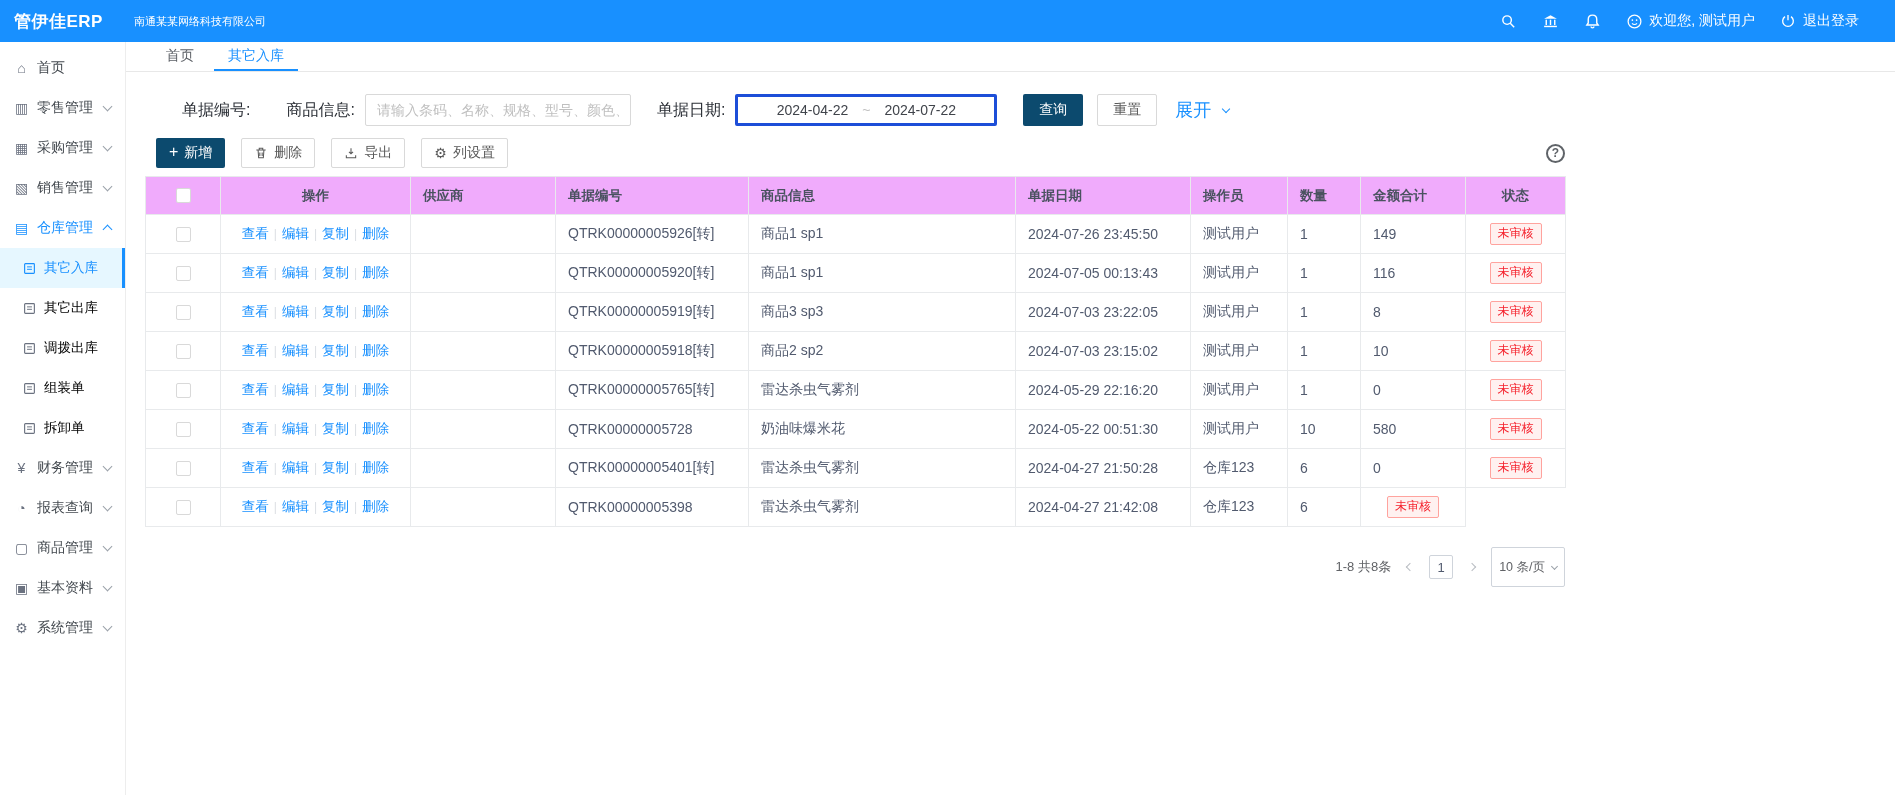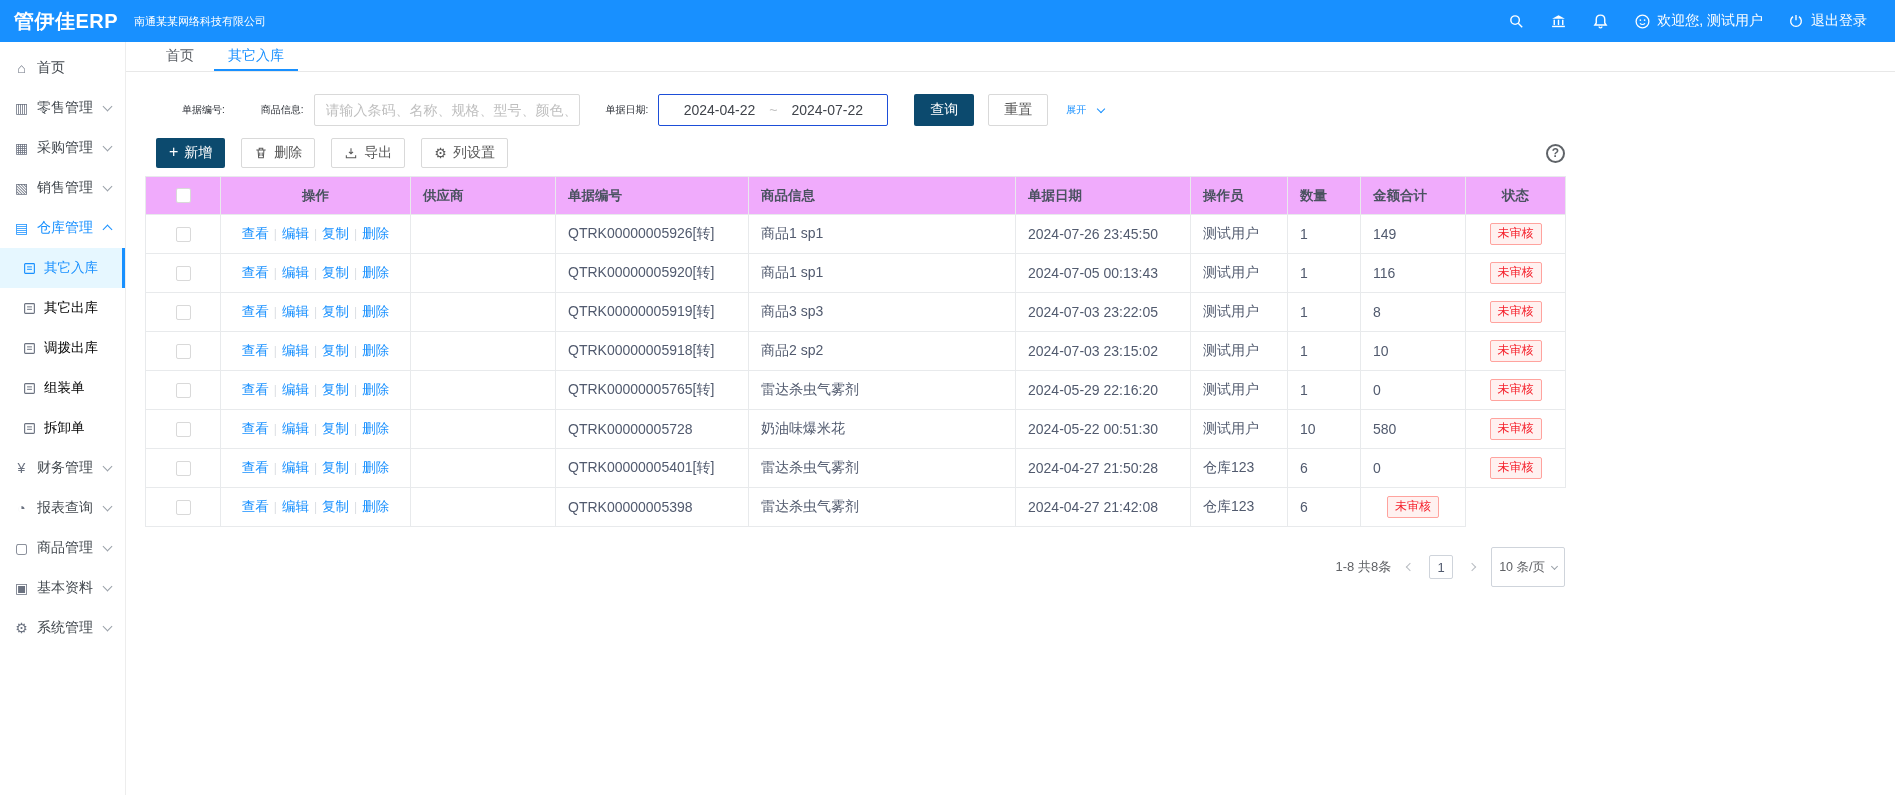--- a/index.html
+++ b/index.html
@@ -2,23 +2,23 @@
 <html><head>
 <meta charset="utf-8">
 <style>
   * { margin:0; padding:0; box-sizing:border-box; }
   html,body { width:1895px; height:795px; overflow:hidden; background:#fff;
     font-family:"Liberation Sans","DejaVu Sans",sans-serif; color:#333; }
   .app { width:1895px; height:795px; display:flex; flex-direction:column; }
 
   
   .topbar { height:42px; background:#1890ff; display:flex; align-items:center; color:#fff; flex-shrink:0; }
-  .logo { width:126px; padding-left:14px; font-size:20px; font-weight:bold; letter-spacing:.5px; white-space:nowrap; }
+  .logo { width:126px; padding-left:14px; font-size:17px; font-weight:bold; letter-spacing:.5px; white-space:nowrap; }
   .company { font-size:11px; margin-left:8px; white-space:nowrap; }
-  .topbar-right { margin-left:auto; display:flex; align-items:center; gap:24px; padding-right:28px; font-size:14px; }
+  .topbar-right { margin-left:auto; display:flex; align-items:center; gap:24px; padding-right:36px; font-size:14px; }
   .tb-icon { width:18px; height:18px; display:inline-flex; align-items:center; justify-content:center; cursor:pointer; }
   .tb-user, .tb-logout { display:flex; align-items:center; gap:6px; cursor:pointer; white-space:nowrap; }
 
   
   .body { flex:1; display:flex; min-height:0; }
   .sidebar { width:126px; flex-shrink:0; border-right:1px solid #ededed; padding-top:6px; overflow:hidden; }
   .menu-item { height:40px; display:flex; align-items:center; padding:0 10px 0 13px; font-size:14px; color:#43494f; cursor:pointer; white-space:nowrap; }
   .mi-icon { width:17px; margin-right:7px; font-size:14px; color:#6b7280; text-align:center; flex-shrink:0; }
   .menu-item.active-parent, .menu-item.active-parent .mi-icon { color:#1890ff; }
   .sub-item { height:40px; display:flex; align-items:center; padding-left:23px; font-size:13.5px; color:#000000; cursor:pointer; white-space:nowrap; }
@@ -36,32 +36,32 @@
 
   
   .main { flex:1; display:flex; flex-direction:column; min-width:0; background:#fff; }
   .tabbar { height:30px; flex-shrink:0; border-bottom:1px solid #e8e8e8; display:flex; align-items:stretch; padding-left:26px; gap:6px; }
   .tab { display:flex; align-items:center; padding:0 14px; font-size:14px; color:#5c6066; cursor:pointer; border-bottom:2px solid transparent; }
   .tab.active { color:#1890ff; border-bottom-color:#1890ff; }
 
   
   .filterbar { display:flex; align-items:center; margin:22px 0 0 56px; }
   .f-group { display:flex; align-items:center; margin-right:26px; }
-  .f-label { font-size:10px; color:#2b2f36; margin-right:10px; white-space:nowrap; }
+  .f-label { font-size:16px; color:#2b2f36; margin-right:10px; white-space:nowrap; }
   .f-input { height:32px; border:1px solid #d9d9d9; border-radius:2px; padding:0 11px; font-size:14px; color:#333; outline:none; }
   .f-input::placeholder { color:#bfbfbf; }
   .inp-billno { width:252px; }
   .inp-goods { width:266px; }
-  .date-range { width:230px; height:32px; border:1px solid #1d4ed8; border-radius:2px; display:flex; align-items:center; justify-content:center; gap:14px; font-size:14px; color:#40444b; cursor:pointer; }
+  .date-range { width:262px; height:32px; border:3px solid #1d4ed8; border-radius:2px; display:flex; align-items:center; justify-content:center; gap:14px; font-size:14px; color:#40444b; cursor:pointer; }
   .btn { height:32px; border-radius:2px; font-size:14px; display:inline-flex; align-items:center; justify-content:center; padding:0 15px; cursor:pointer; border:1px solid transparent; white-space:nowrap; }
   .btn-primary { background:#0c4a6e; color:#fff;text-align:center; }
   .btn-default { background:#fff; border-color:#d9d9d9; color:#595959; }
   .filterbar .btn-primary { margin-right:14px; }
   .filterbar .btn-default { margin-right:18px; }
-  .expand-link { color:#1890ff; font-size:10px; display:inline-flex; align-items:center; gap:12px; cursor:pointer; }
+  .expand-link { color:#1890ff; font-size:18px; display:inline-flex; align-items:center; gap:12px; cursor:pointer; }
   .expand-link .cv { color:#1890ff; width:6px; height:6px; }
 
   
   .toolbar { display:flex; align-items:center; gap:16px; margin:12px 0 8px 30px; width:1409px; }
   .toolbar .btn { height:30px; padding:0 12px; gap:6px; }
   .btn-ic { display:inline-flex; align-items:center; }
   .plus-glyph { font-size:16px; line-height:1; margin-top:-2px; }
   .gear-glyph { font-size:14px; line-height:1; color:#595959; }
   .help-circle { margin-left:auto; width:19px; height:19px; border:2px solid #5f6368; border-radius:50%; color:#5f6368; font-size:12px; font-weight:bold; display:flex; align-items:center; justify-content:center; cursor:pointer; }
 

